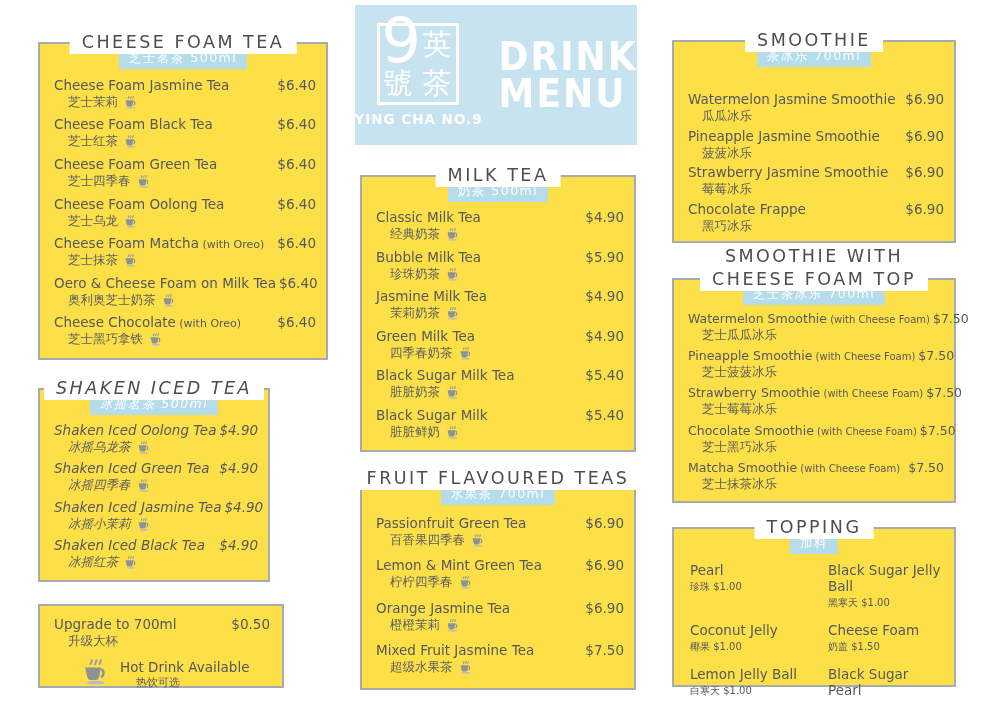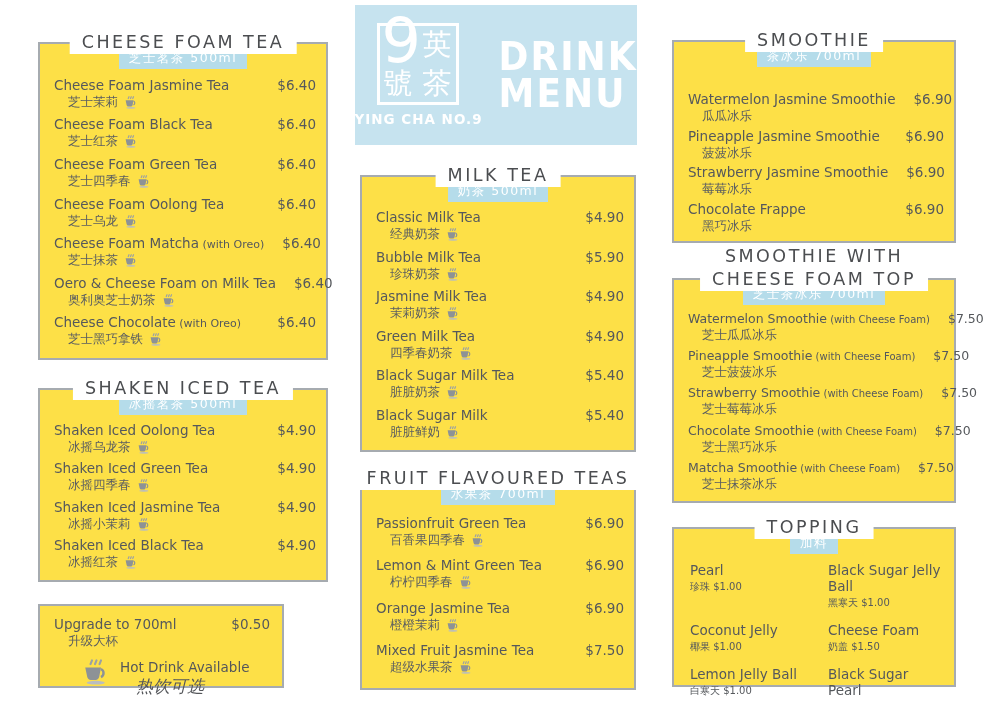--- a/index.html
+++ b/index.html
@@ -24,21 +24,21 @@
     background:#b5dcea;color:#ffffff;font-size:12.5px;letter-spacing:1.5px;
     padding:1px 10px 2px;white-space:nowrap;
   }
   .items{
     display:flex;flex-direction:column;justify-content:space-evenly;
     flex:1;padding:2px 10px 4px 14px;border-radius:18px;
   }
   .item-main{display:flex;justify-content:space-between;align-items:baseline;font-size:13.5px;color:#55585c;}
   .item-name{white-space:nowrap;}
   .item-suffix{font-size:11px;}
-  .item-price{margin-left:18px;white-space:nowrap;}
+  .item-price{margin-left:3px;white-space:nowrap;}
   .item-zh{
     font-size:12.5px;color:#5a5d61;padding-left:14px;margin-top:1px;
     display:flex;align-items:center;gap:5px;
   }
   .compact .item-main{font-size:12.5px;}
   .compact .item-suffix{font-size:10px;}
   .cup-icon{flex:0 0 auto;}
   .big-cup{width:30px;height:26px;}
 
   
@@ -60,21 +60,21 @@
     display:grid;grid-template-columns:124px 1fr;column-gap:14px;row-gap:12px;
     padding:8px 8px 6px 16px;flex:1;align-content:space-evenly;
   }
   .top-cell{font-size:13.5px;color:#55585c;}
   .top-zh{font-size:10px;margin-top:2px;}
 
   
   .upgrade-body{padding:10px 12px 8px 14px;display:flex;flex-direction:column;flex:1;}
   .hot-note{display:flex;align-items:flex-start;gap:10px;margin:9px 0 0 26px;}
   .hot-lines{font-size:13.5px;line-height:1.25;}
-  .hot-zh{font-size:17px;padding-left:16px;font-style:italic;}
+  .hot-zh{font-size:11px;padding-left:16px;}
 </style>
 </head>
 <body>
 
 <div class="logo">
   <div class="logo-left">
     <div class="logo-square">
       <span class="g9">9</span>
       <span class="gy">英</span>
       <span class="gh">號</span>
@@ -230,21 +230,21 @@
         </g>
         <path d="M3.5 5.5 h10.5 l-1.2 6.2 a2.6 2.6 0 0 1 -2.5 2.1 h-3 a2.6 2.6 0 0 1 -2.5 -2.1 z" fill="#8d9296"></path>
         <path d="M14 6.5 a3 3 0 0 1 0 5.4" stroke="#8d9296" stroke-width="1.6" fill="none"></path>
         <ellipse cx="10.5" cy="15.6" rx="6" ry="1.2" fill="#b9bdc0"></ellipse>
       </svg>
     </div>
   </div>
 </div>
 </section>
 
-<section class="menu-box" style="left:38px;top:388px;width:290px;height:194px;">
+<section class="menu-box" style="left:38px;top:388px;width:232px;height:194px;font-style:italic;">
   <h2 class="box-title">
     <span>SHAKEN ICED TEA</span>
 
   </h2>
   <div class="badge">冰摇茗茶 500ml</div>
   <div class="items">
   <div class="item">
     <div class="item-main">
       <span class="item-name"><span class="item-en">Shaken Iced Oolong Tea</span></span>
       <span class="item-price">$4.90</span>

